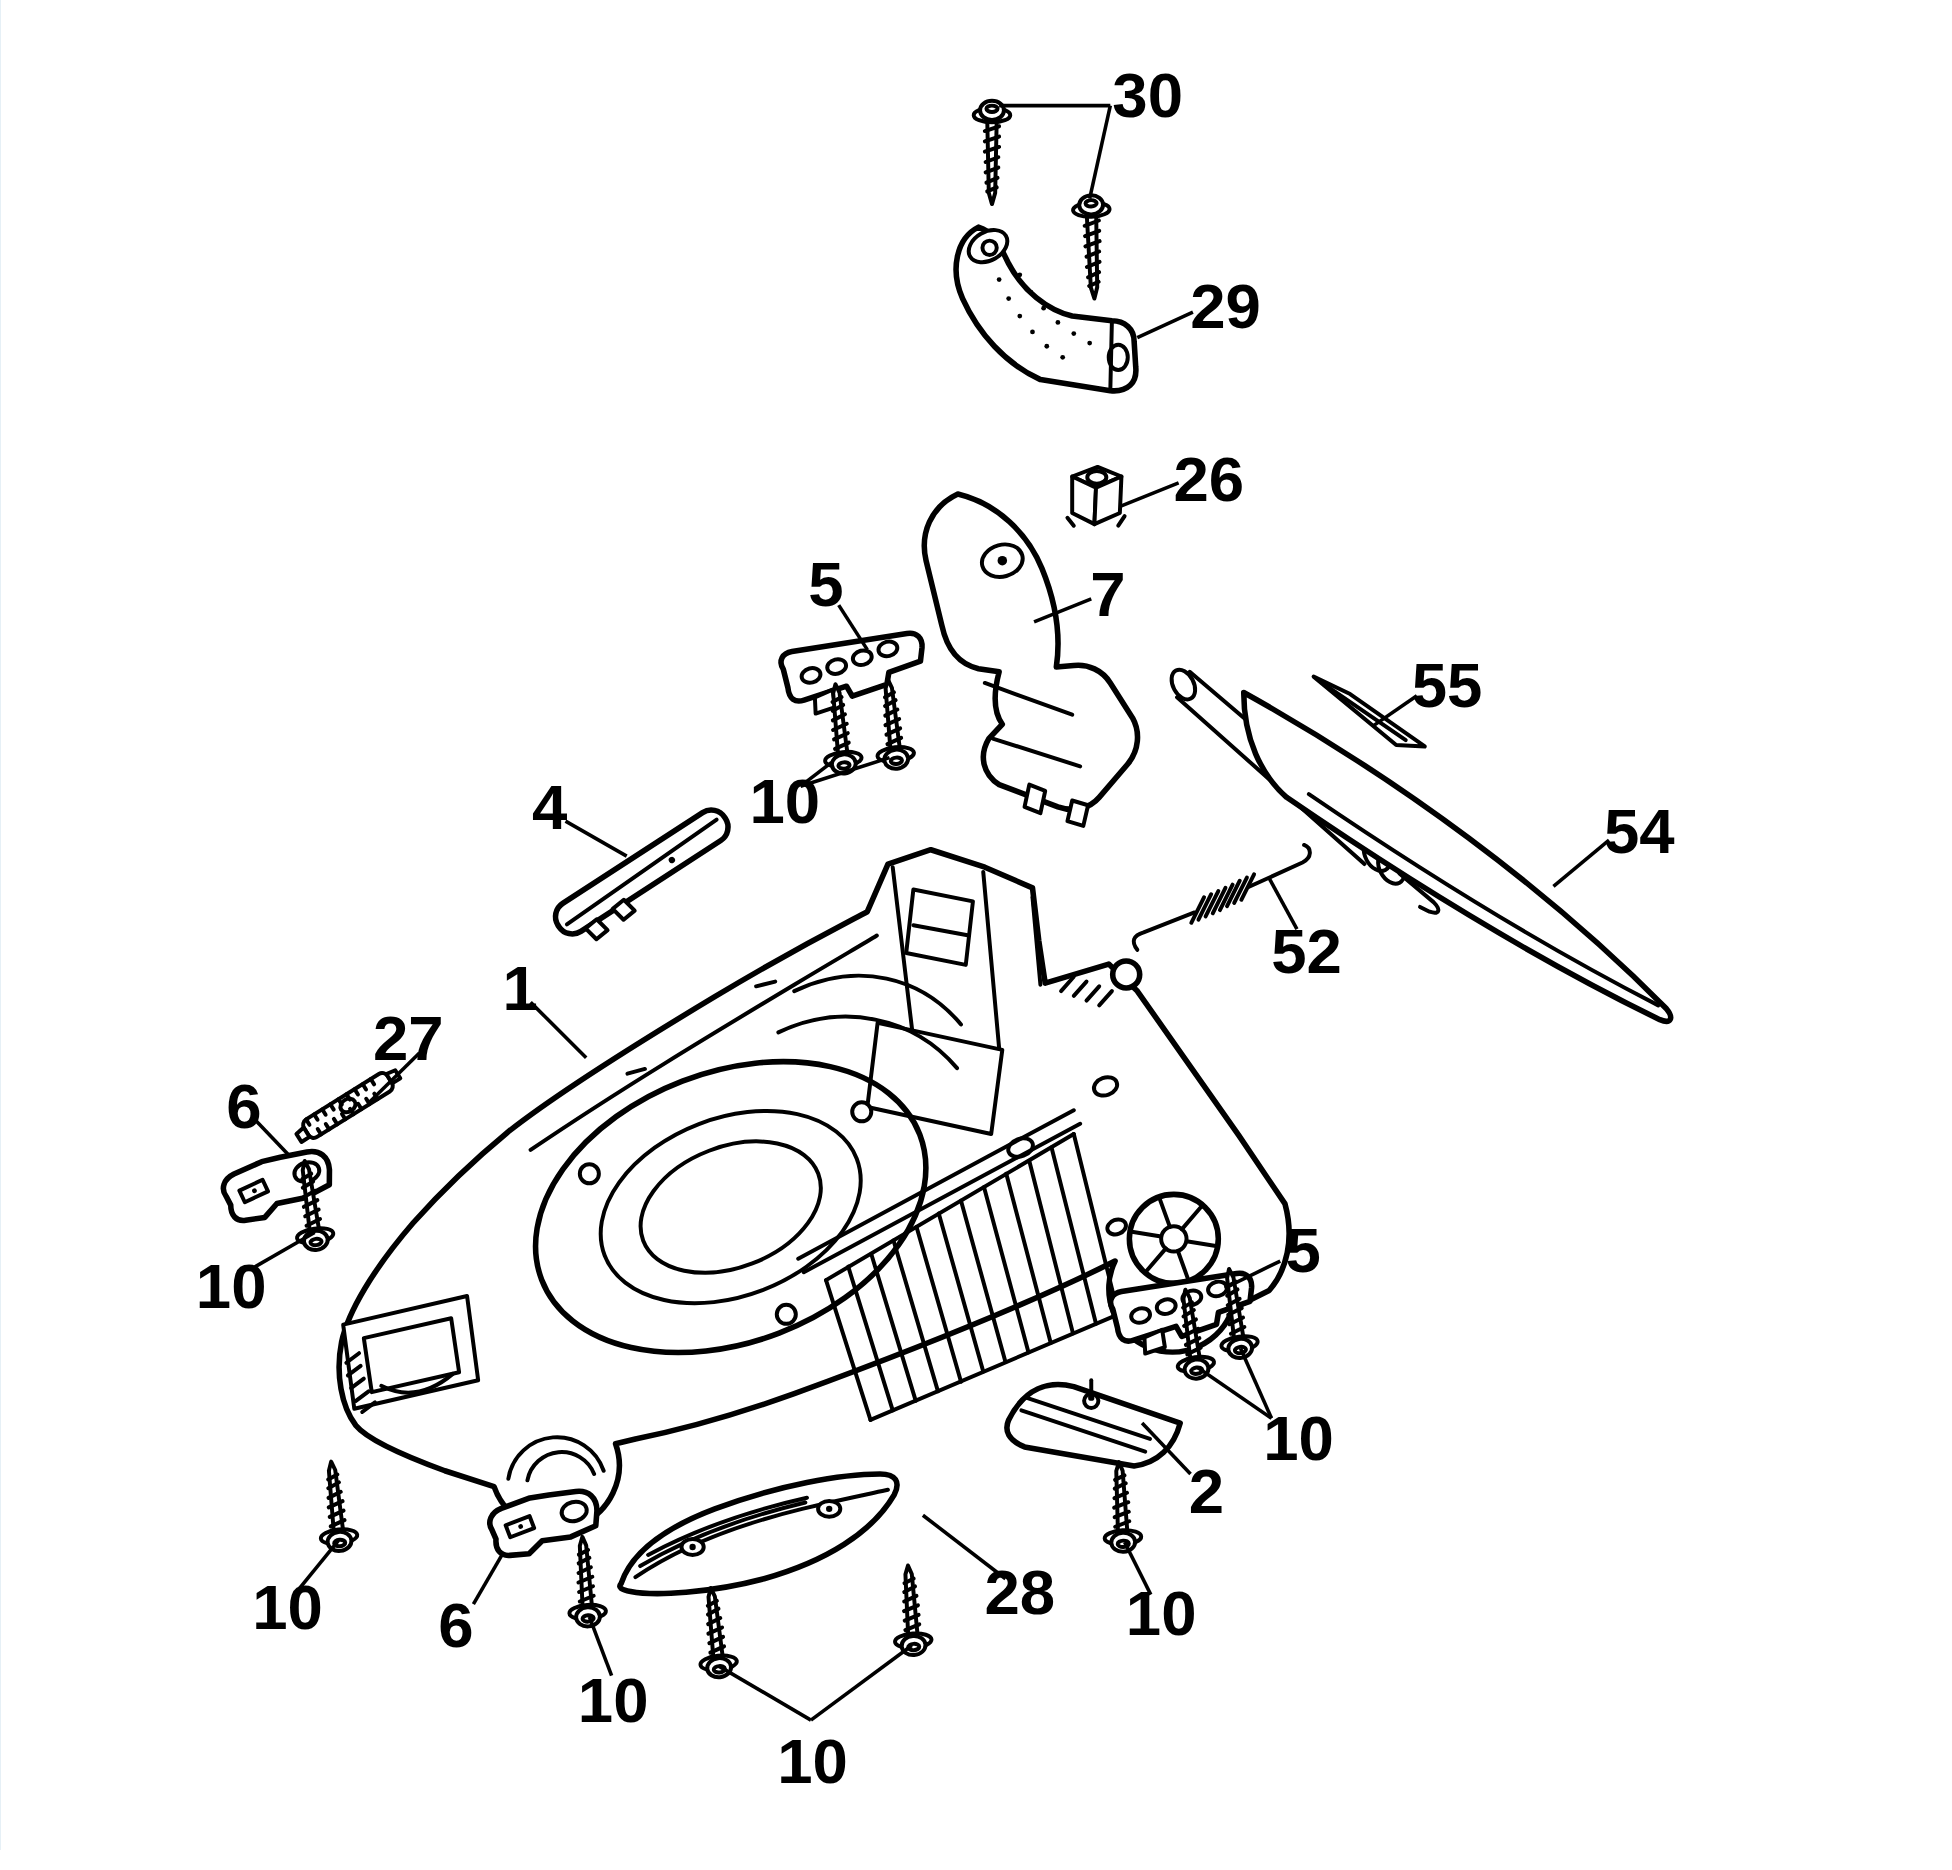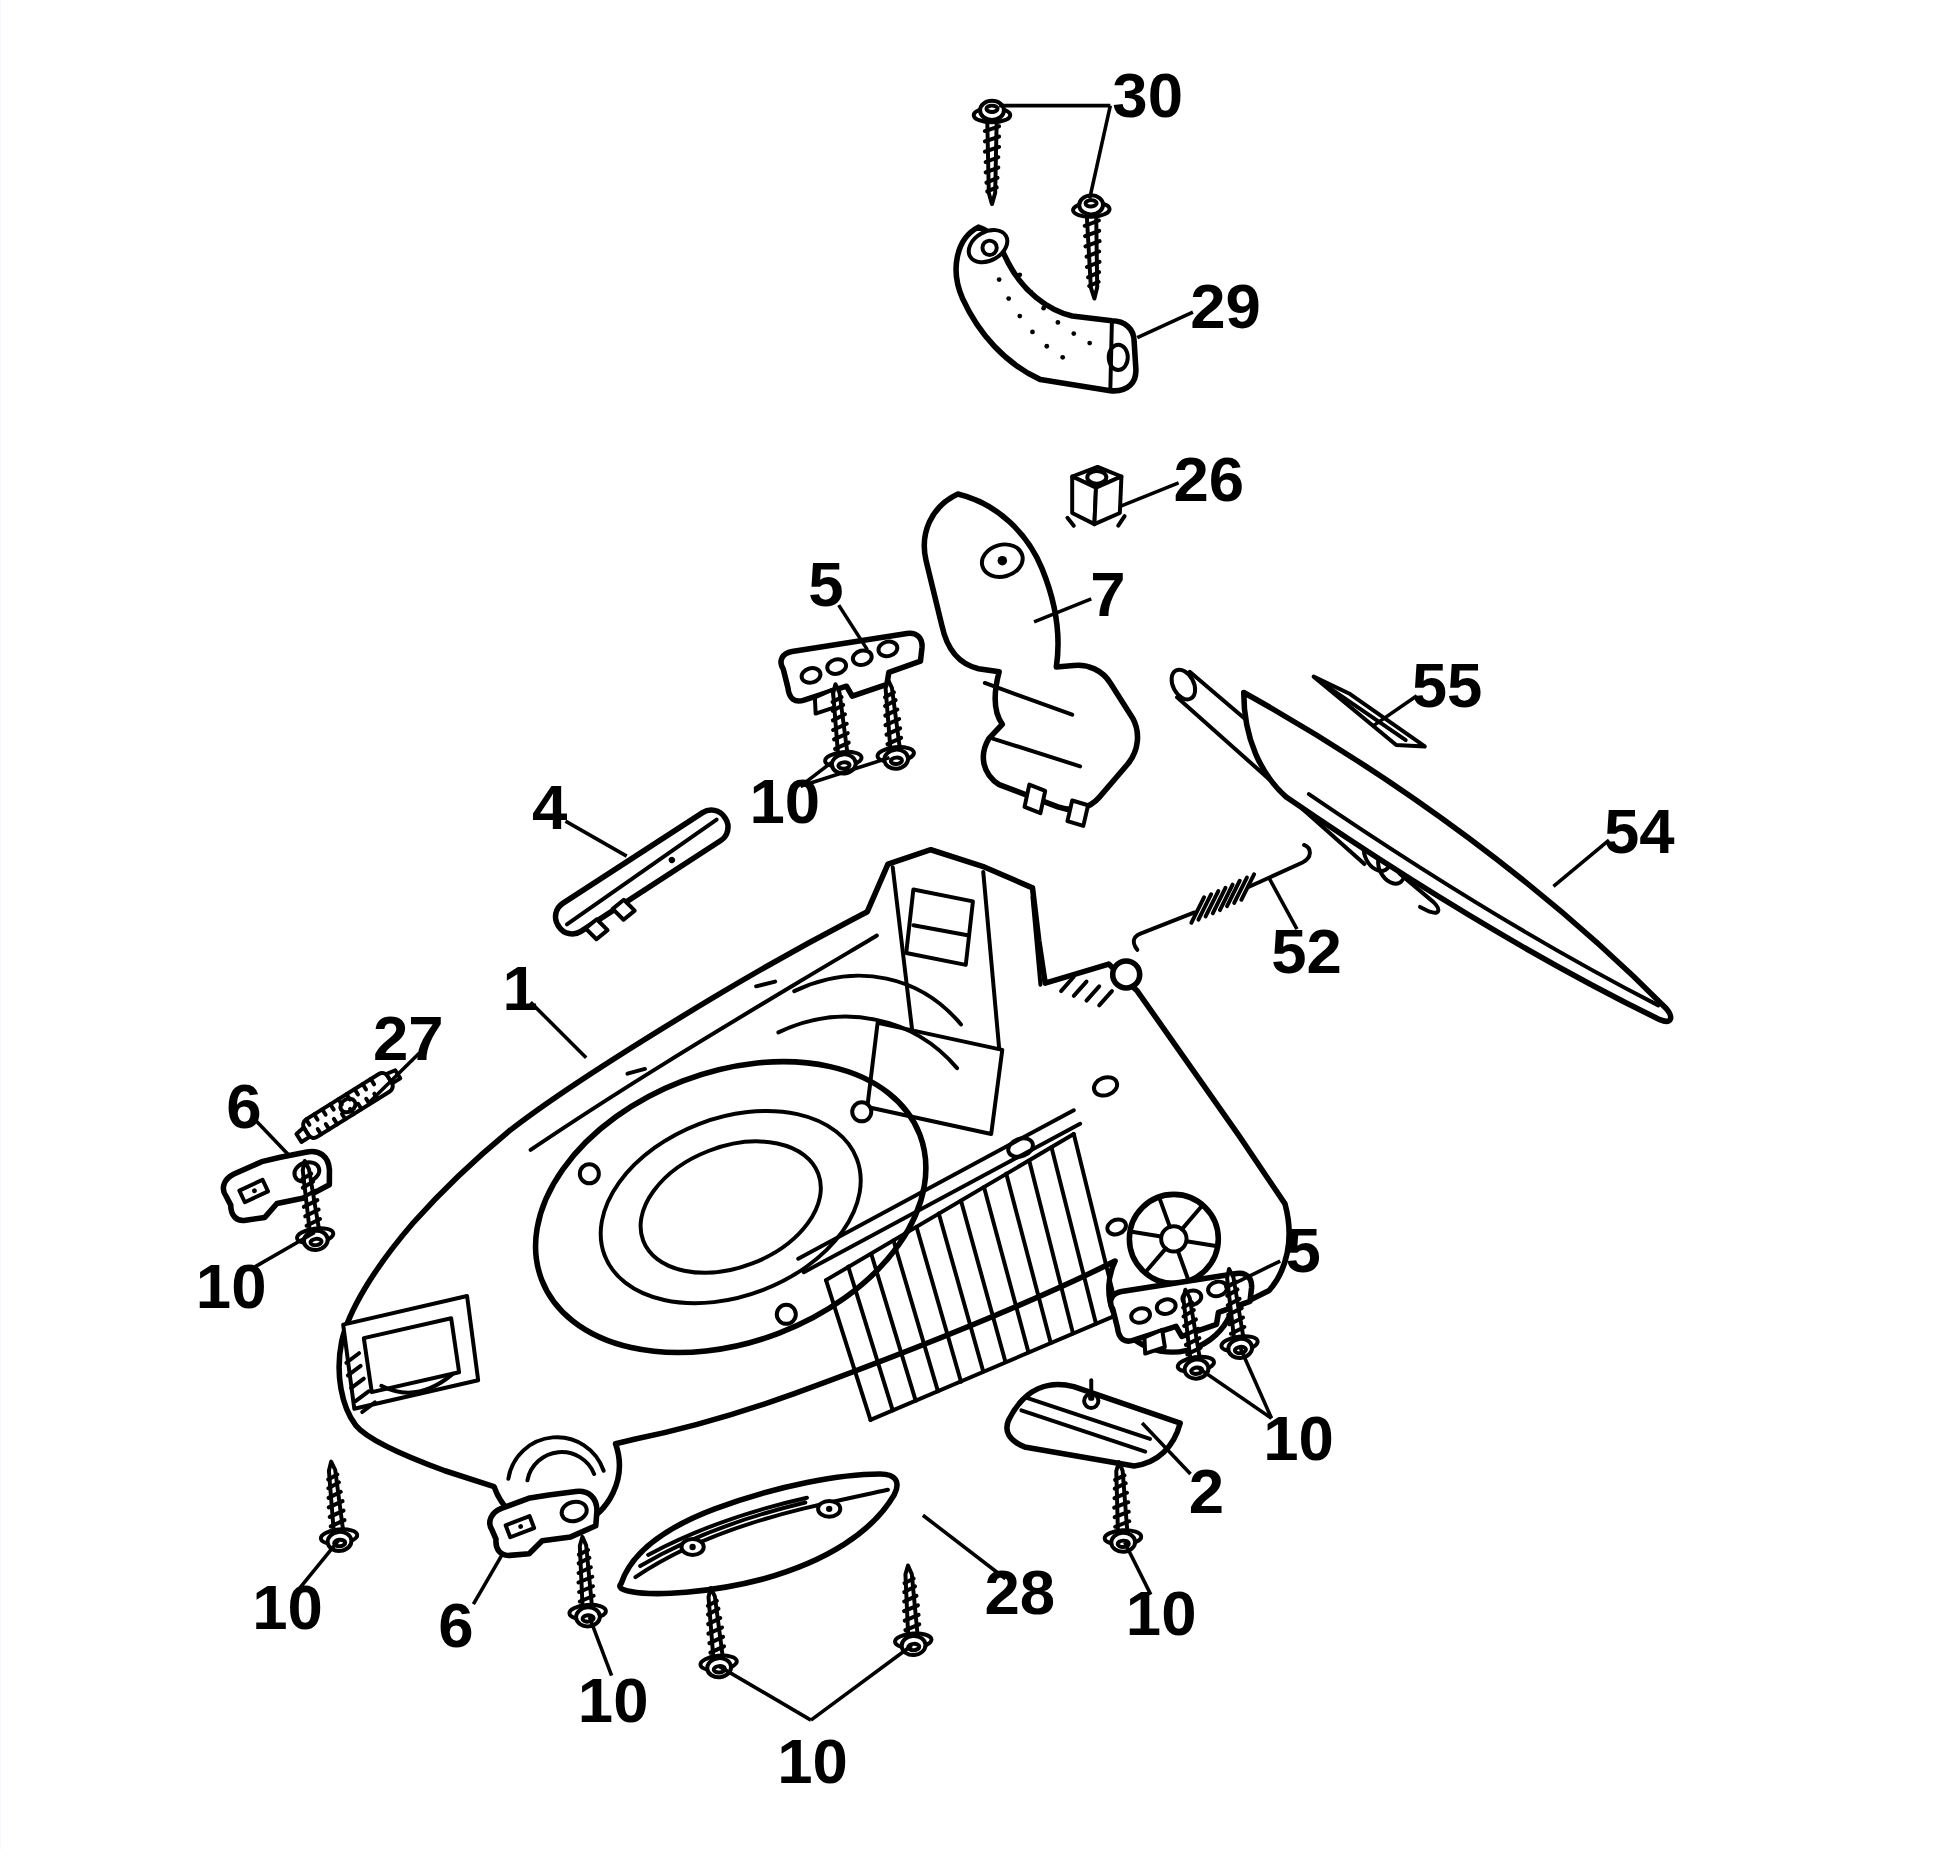--- a/index.html
+++ b/index.html
@@ -5,21 +5,21 @@
   html, body {
     margin: 0;
     padding: 0;
     background: #ffffff;
     font-family: "Liberation Sans", sans-serif;
   }
   .stage {
     position: relative;
     width: 1953px;
     height: 1850px;
-    background: #c4b5fd;
+    background: #0369a1;
     overflow: hidden;
   }
   svg.diagram {
     position: absolute;
     left: 0; top: 0;
     width: 1953px;
     height: 1871px;
   }
   .art {
     stroke: #000000;

